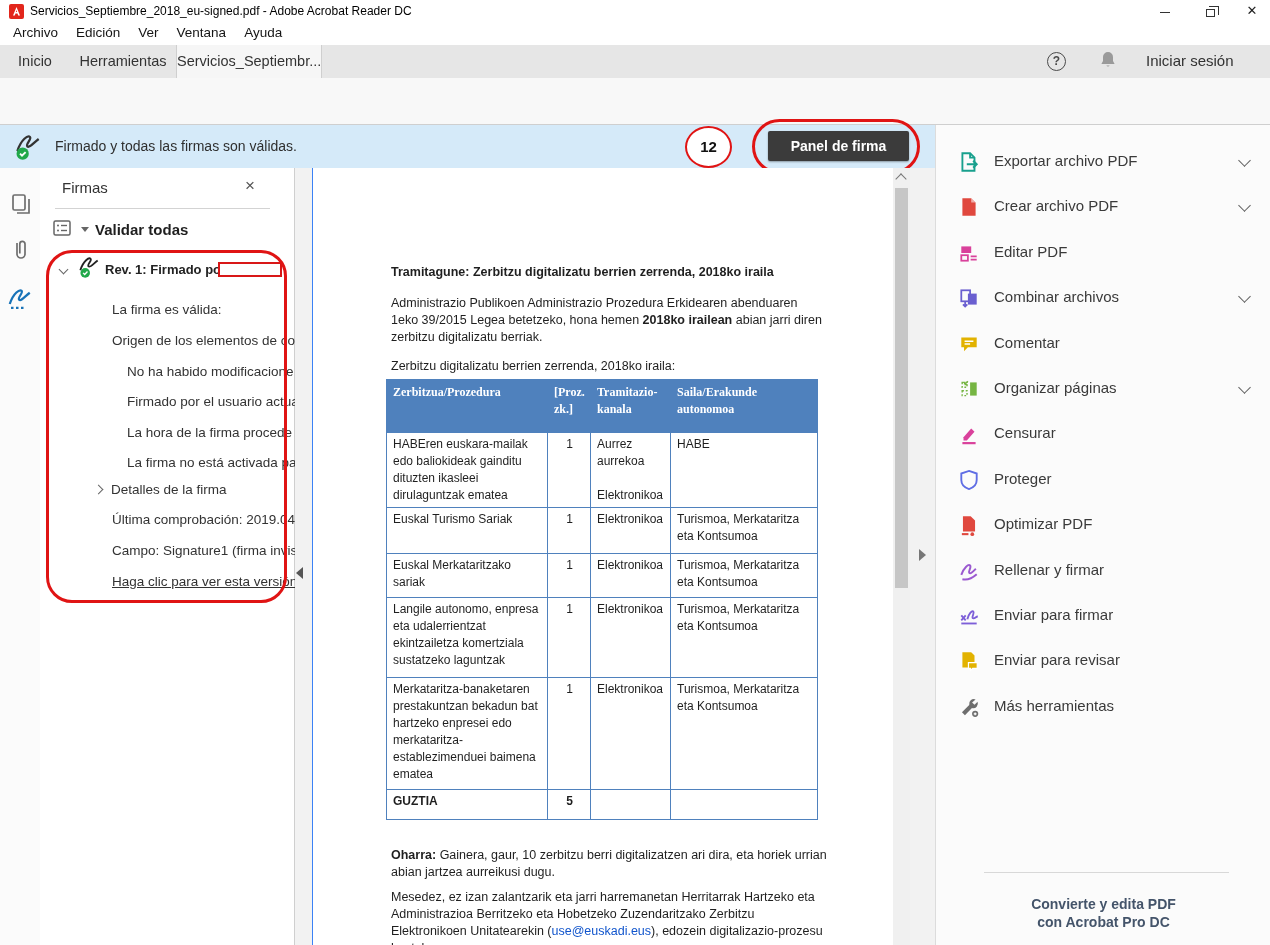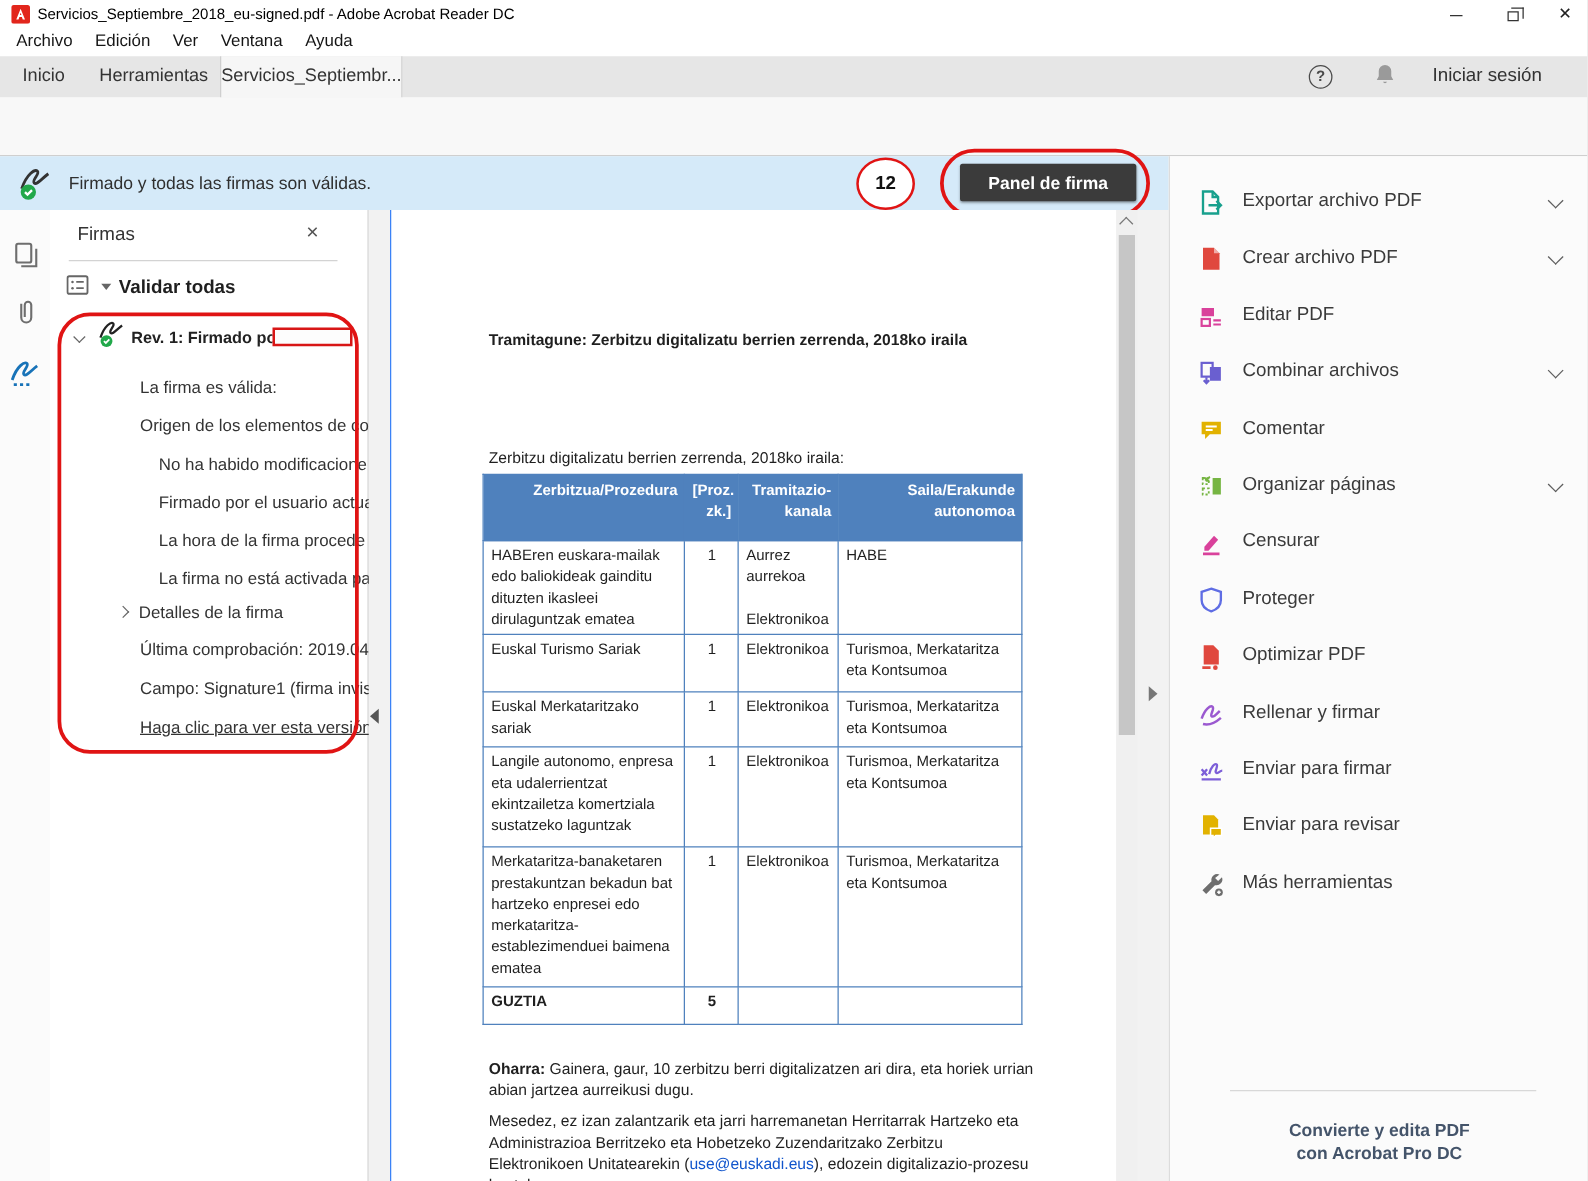--- a/index.html
+++ b/index.html
@@ -85,22 +85,22 @@
 
   
   .pdf{color:#1f1f1f;font-size:12.5px;line-height:17px;}
   .pdf-heading{position:absolute;left:78px;top:96px;width:440px;font-weight:bold;}
   .pdf-p1{position:absolute;left:78px;top:127px;width:432px;}
   .pdf-p2{position:absolute;left:78px;top:190px;width:432px;}
   .pdf-note{position:absolute;left:78px;top:679px;width:438px;}
   .pdf-close{position:absolute;left:78px;top:721px;width:438px;}
   .pdf a, .doc-link{color:#1155cc;}
   table.doctab{position:absolute;left:73px;top:211px;border-collapse:collapse;table-layout:fixed;width:431px;}
-  table.doctab th{background:var(--tab-head,#4f81bd);color:#fff;font-size:12px;text-align:right;
-                  padding:4px 5px 14px 6px;vertical-align:top;font-weight:bold;}
+  table.doctab th{background:var(--tab-head,#4f81bd);color:#fff;font-size:12px;text-align:left;
+                  padding:4px 5px 14px 6px;vertical-align:top;font-weight:bold;font-family:Liberation Serif, serif;}
   table.doctab th,table.doctab td{border:1.4px solid var(--tab-bord,#4f81bd);}
   table.doctab td{font-size:12px;line-height:17px;padding:3px 5px 3px 6px;vertical-align:top;}
   table.doctab td.num{text-align:center;}
   table.doctab tr.total td{font-weight:bold;}
 
   
   .rightpanel{left:935px;top:125px;width:338px;height:820px;background:#fbfbfb;border-left:1px solid #dcdcdc;}
   .tools-list{position:absolute;left:0;top:15px;width:335px;}
   .tool-row{position:relative;height:45.4px;}
   .tool-row .ticon{position:absolute;left:22px;top:11px;width:22px;height:22px;}
@@ -265,20 +265,21 @@
         <div class="sig-item" style="top: 344px; left: 72px;"><span>Última comprobación: 2019.04.2</span></div>
         <div class="sig-item" style="top: 375px; left: 72px;"><span>Campo: Signature1 (firma invisi</span></div>
         <div class="sig-item link" style="top: 406px; left: 72px;"><span>Haga clic para ver esta versión</span></div>
       </div>
     <div class="ann ann-tree" style="border-color: rgb(224, 20, 20);"></div>
   </div>
 
   <div class="abs docarea">
     <div class="page pdf">
       <div class="pdf-heading">Tramitagune: Zerbitzu digitalizatu berrien zerrenda, 2018ko iraila</div>
+      <div class="pdf-p1"><span>Administrazio Publikoen Administrazio Prozedura Erkidearen abenduaren 1eko 39/2015 Legea betetzeko, hona hemen </span><b>2018ko irailean</b><span> abian jarri diren zerbitzu digitalizatu berriak.</span></div>
       <div class="pdf-p2">Zerbitzu digitalizatu berrien zerrenda, 2018ko iraila:</div>
       <table class="doctab" id="doc-table">
         <colgroup>
             <col style="width:161px">
             <col style="width:43px">
             <col style="width:80px">
             <col style="width:147px">
           </colgroup>
         <thead>
             <tr id="doc-table-head">

